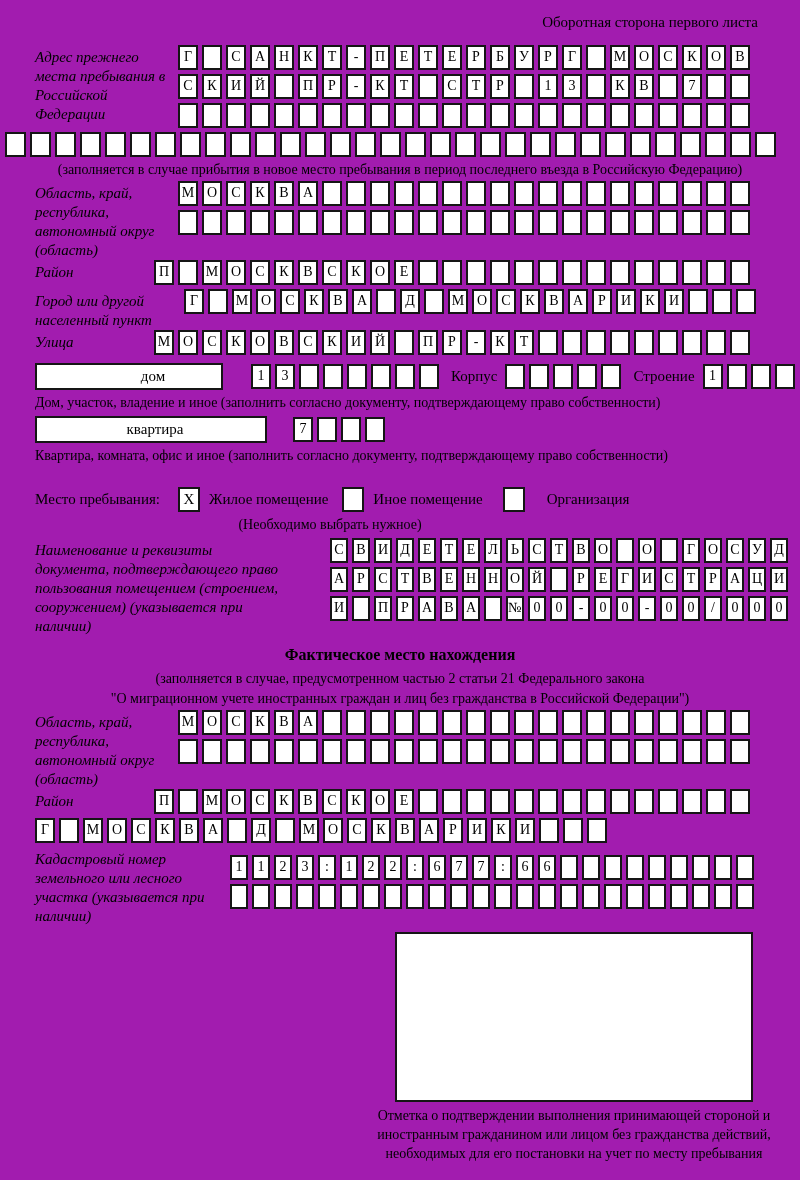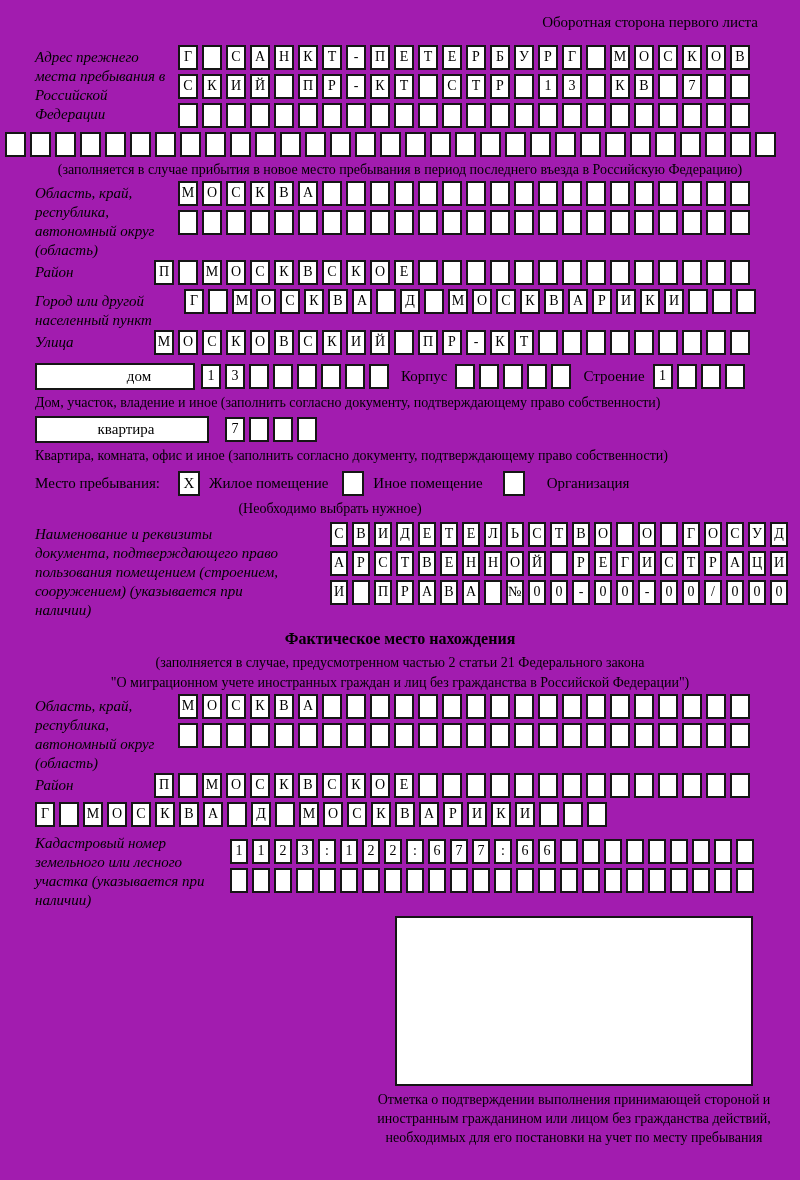--- a/index.html
+++ b/index.html
@@ -19,22 +19,22 @@
   .wide .cell{width:21px;}
   .overflow-row{margin-left:5px;}
 
   .note-c{font-size:14px;text-align:center;margin:1px 0 2px 0;line-height:18px;}
   .note-l{font-size:14px;margin:1px 0 2px 35px;line-height:18px;}
   .h{font-weight:bold;text-align:center;font-size:16px;margin:4px 0 6px 0;}
 
   .inline-line{display:flex;align-items:center;margin:4px 0 4px 35px;}
   .named-box{box-sizing:border-box;border:2px solid #151515;height:27px;text-align:center;
              font-size:15px;line-height:23px;background:#fff;}
-  .house-box{width:160px;margin-right:6px;padding-left:48px;}
-  .apt-box{width:174px;margin-right:16px;padding-left:8px;}
+  .house-box{width:188px;margin-right:28px;padding-left:48px;}
+  .apt-box{width:232px;margin-right:26px;padding-left:8px;}
   .inline-lab{font-size:15px;margin:0 8px;}
   .chk{display:inline-block;box-sizing:border-box;width:22px;height:25px;border:2px solid #151515;
        text-align:center;font-size:15px;line-height:20px;background:#fff;vertical-align:middle;}
   .stay-lab{font-size:15px;width:143px;}
   .opt-lab{font-size:15px;margin:0 14px 0 9px;}
   .choose-note{font-size:14px;margin-left:180px;width:300px;text-align:center;line-height:18px;}
 
   .stamp-box{box-sizing:border-box;border:2px solid #151515;width:358px;height:170px;margin:6px 0 4px 395px;background:#fff;}
   .stamp-caption{margin-left:348px;width:452px;text-align:center;font-size:14px;line-height:19px;}
 </style>
@@ -89,21 +89,21 @@
     <div class="cellrow" style="margin-bottom:0;"><span class="cell">1</span><span class="cell"></span><span class="cell"></span><span class="cell"></span></div>
   </div>
   <div class="note-l">Дом, участок, владение и иное (заполнить согласно документу, подтверждающему право собственности)</div>
 
   <div class="inline-line">
     <div class="named-box apt-box">квартира</div>
     <div class="cellrow" style="margin-bottom:0;"><span class="cell">7</span><span class="cell"></span><span class="cell"></span><span class="cell"></span></div>
   </div>
   <div class="note-l">Квартира, комната, офис и иное (заполнить согласно документу, подтверждающему право собственности)</div>
 
-  <div class="inline-line" style="margin-top:6px;">
+  <div class="inline-line" style="margin-top:22px;">
     <span class="stay-lab">Место пребывания:</span>
     <span class="chk">X</span>
     <span class="opt-lab">Жилое помещение</span>
     <span class="chk"></span>
     <span class="opt-lab">Иное помещение</span>
     <span class="chk" style="margin-left:6px;"></span>
     <span class="opt-lab" style="margin-left:22px;">Организация</span>
   </div>
   <div class="choose-note">(Необходимо выбрать нужное)</div>
 

